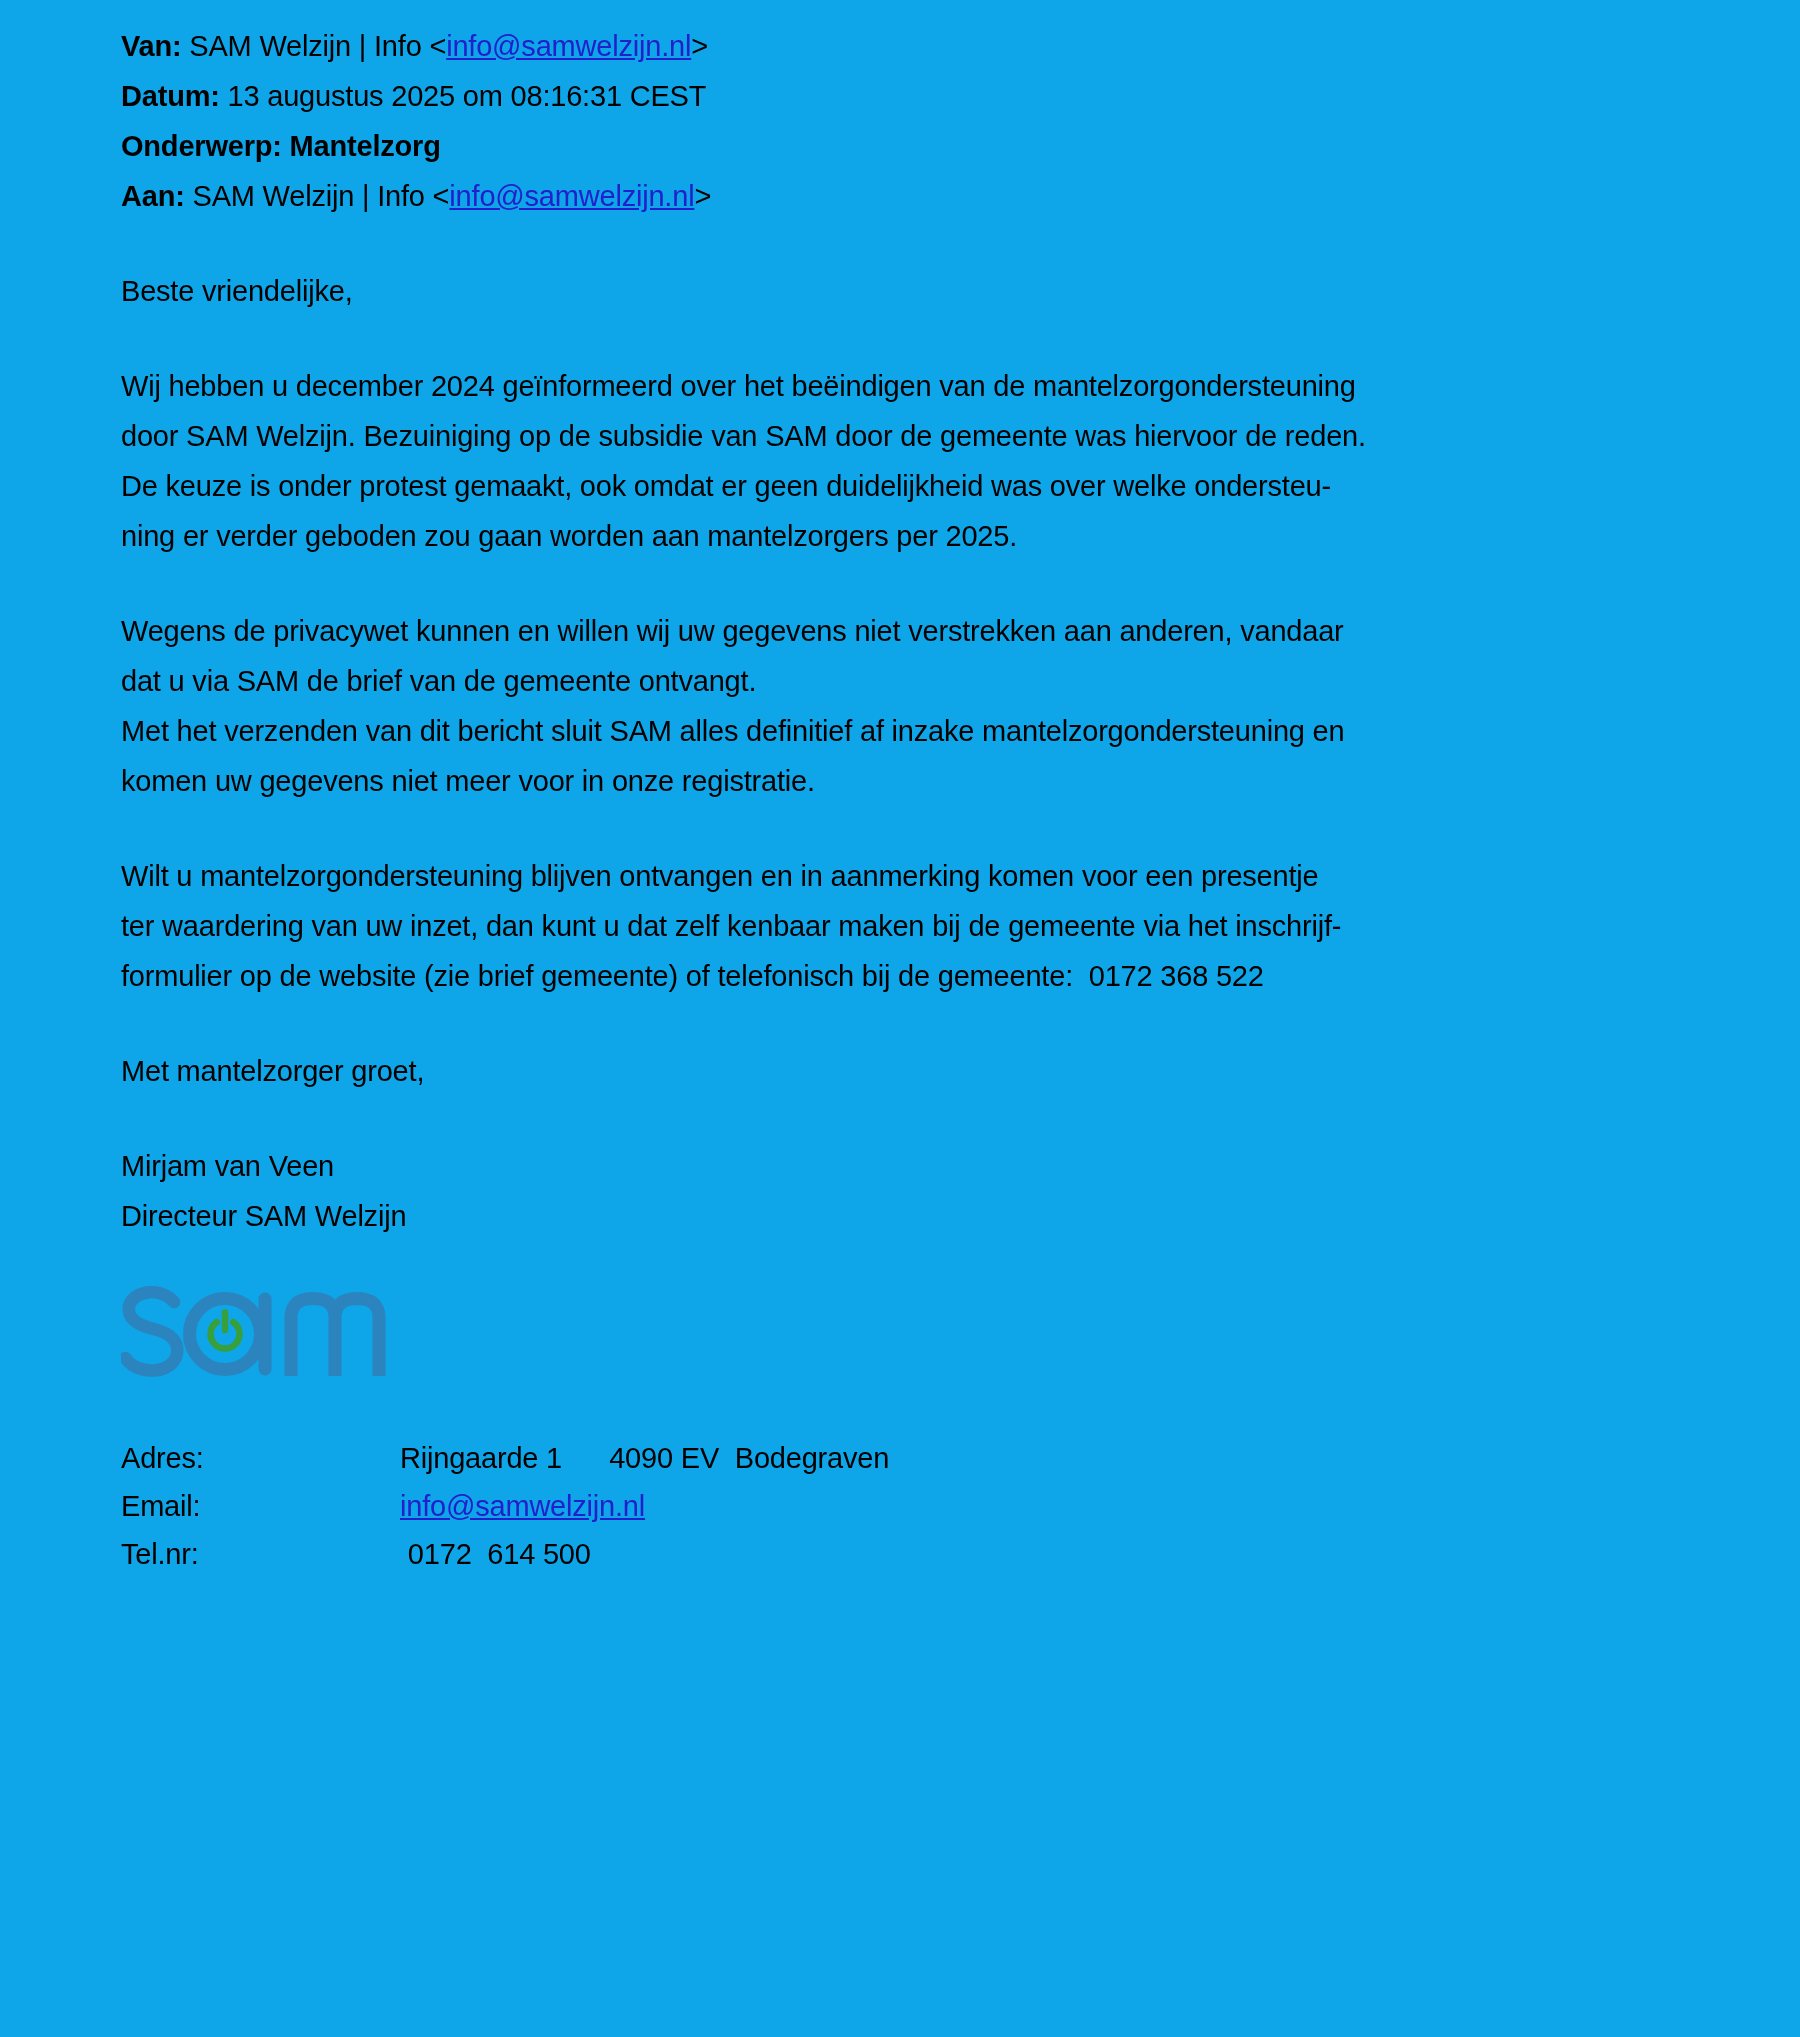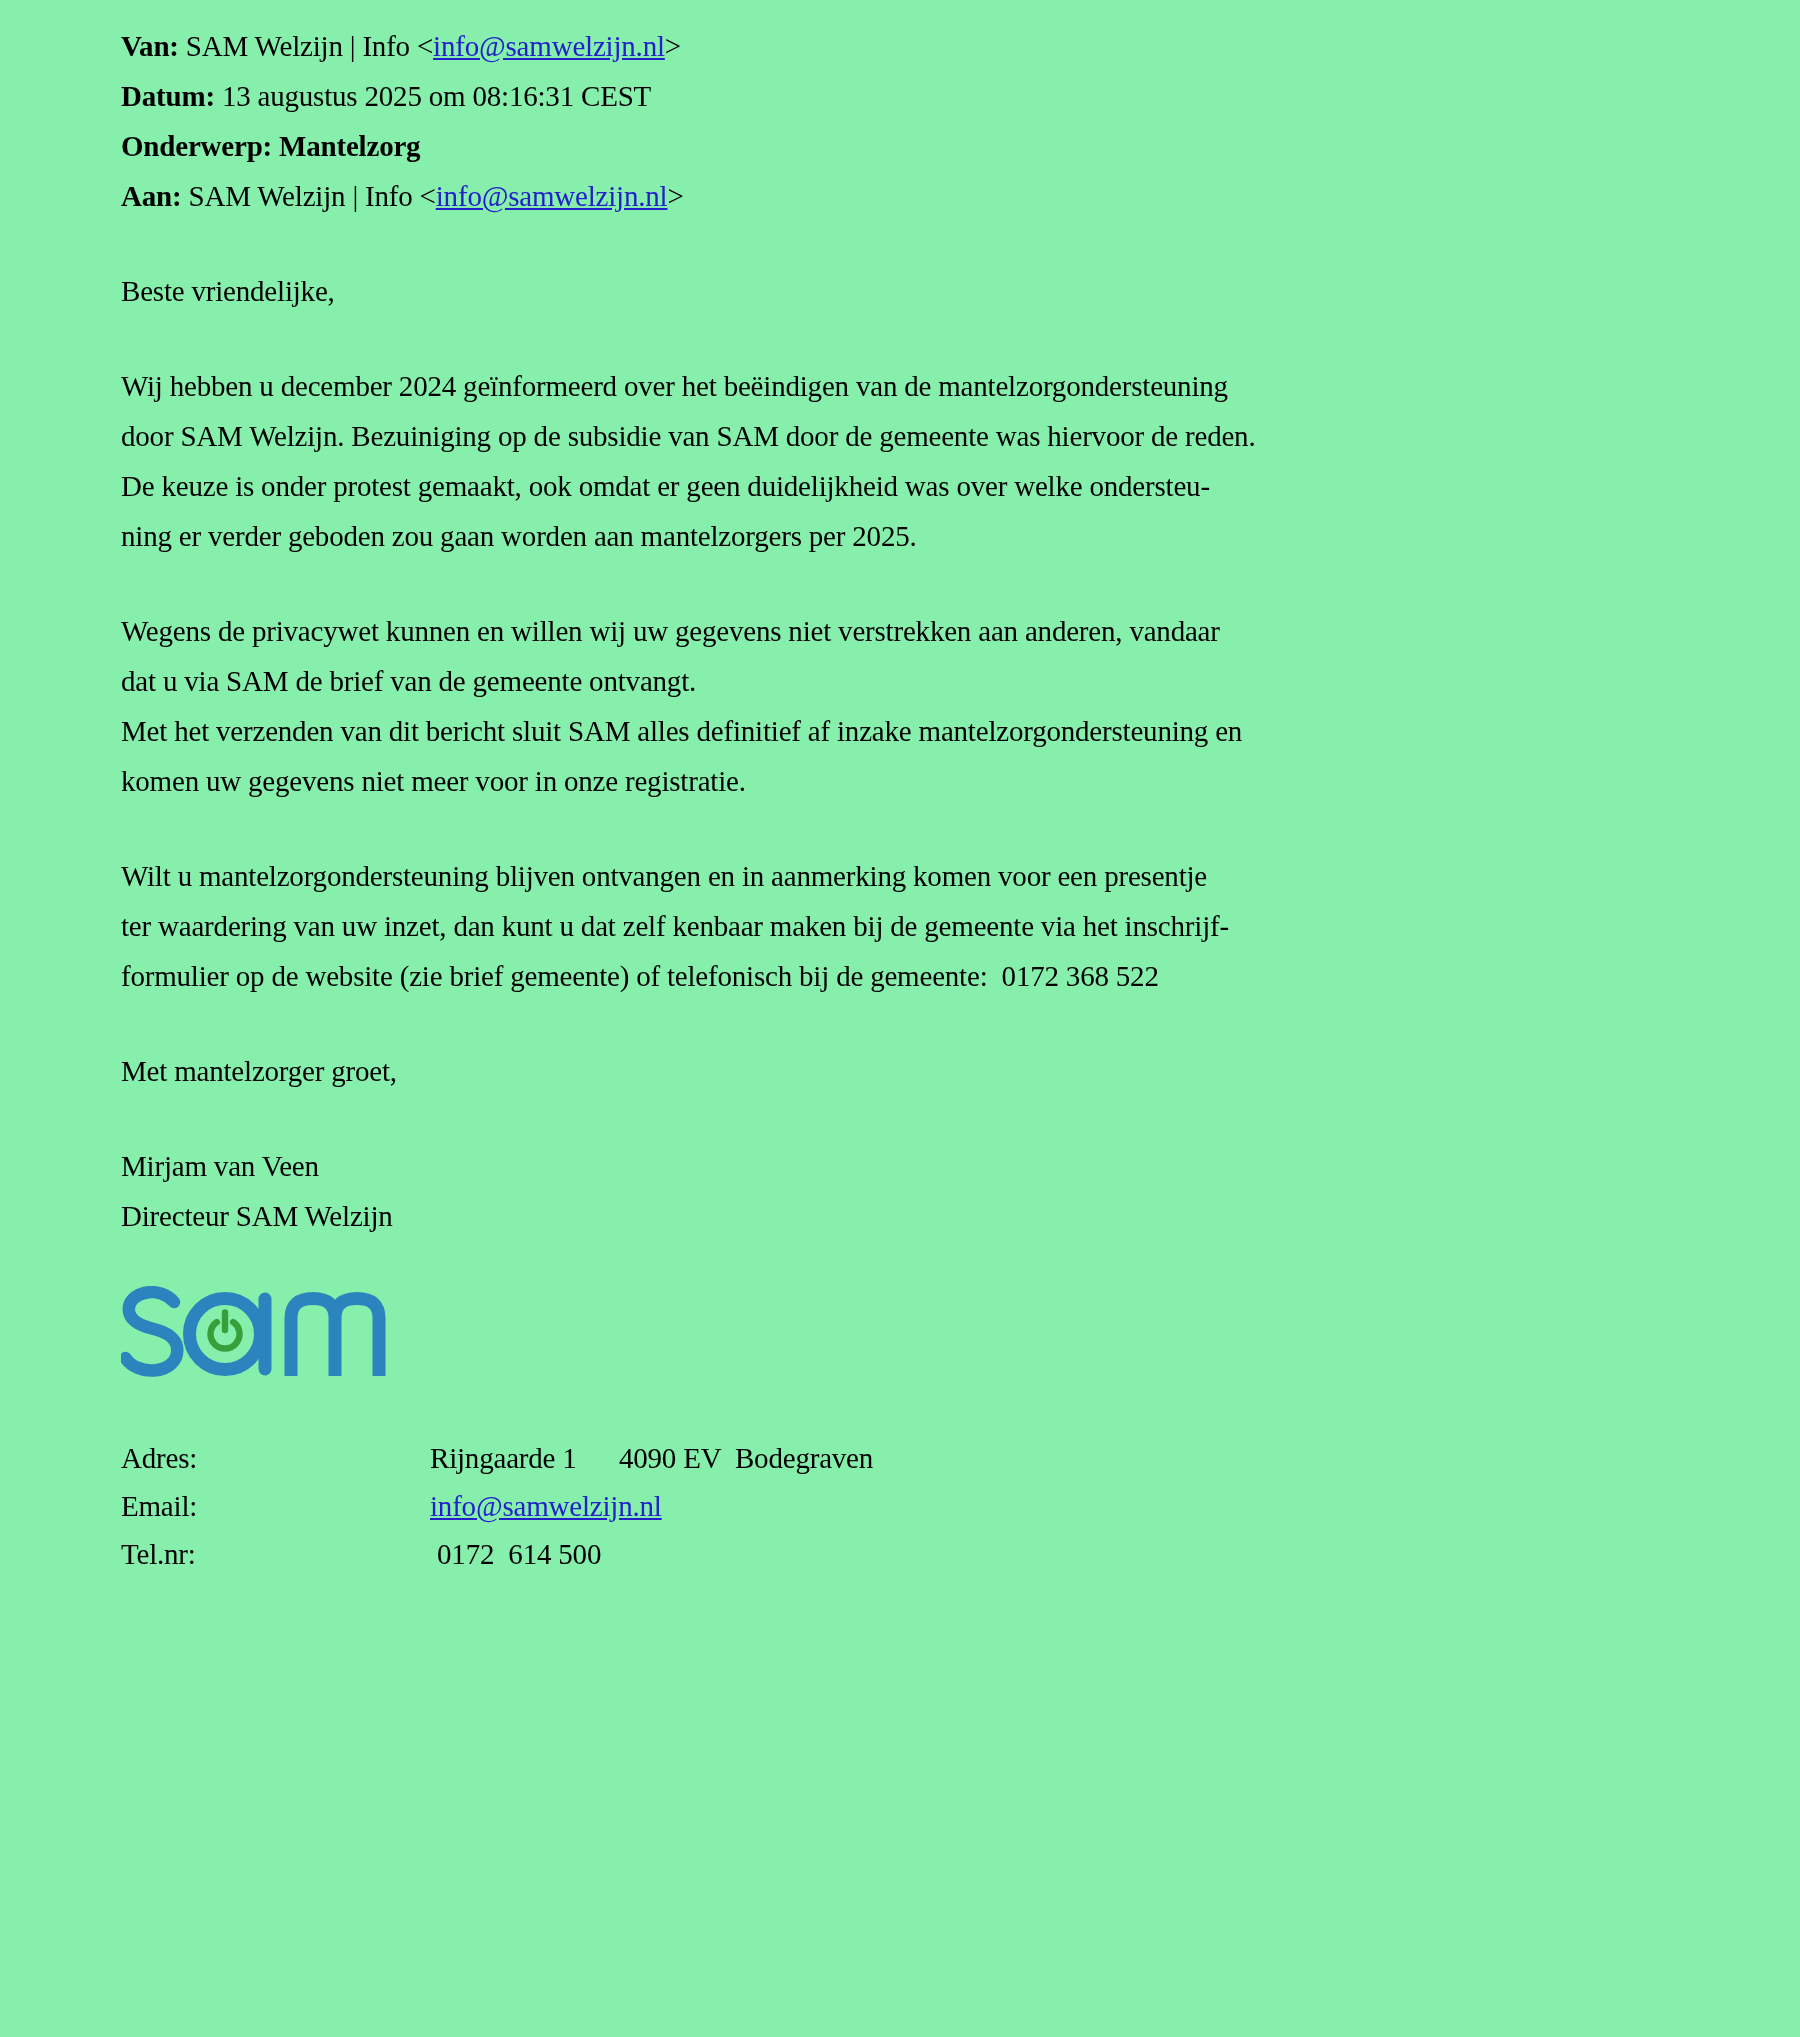--- a/index.html
+++ b/index.html
@@ -1,41 +1,41 @@
 <!DOCTYPE html>
 <html><head>
 <meta charset="utf-8">
 <title>Mantelzorg</title>
 <style>
   html, body { margin: 0; padding: 0; background: #ffffff; }
   .page {
     position: relative;
     width: 1800px;
     height: 2037px;
-    background: #86efac;
+    background: #0ea5e9;
     overflow: hidden;
-    font-family: Liberation Serif, serif;
+    font-family: Liberation Sans, sans-serif;
     font-size: 29px;
     line-height: 50px;
     letter-spacing: -0.2px;
     color: #000000;
   }
   .content { padding: 21px 100px 0 121px; }
   .block { margin: 0 0 45px 0; }
   .hline { white-space: pre-wrap; }
   .b { font-weight: bold; }
   .para { white-space: pre-wrap; }
   a.link {
     color: #2120cb;
     text-decoration: underline;
     cursor: pointer;
   }
   .logo-wrap { margin-top: 34px; height: 96px; }
   .footer { margin-top: 52px; font-size: 29px; line-height: 48px; }
-  .footer-row { display: flex; gap: 30px; }
+  .footer-row { display: flex; }
   .footer-label { width: 279px; flex: 0 0 279px; white-space: pre-wrap; }
   .footer-value { white-space: pre-wrap; }
 </style>
 </head>
 <body>
 
 <div class="page">
   <div class="content">
 
     <div class="block">

